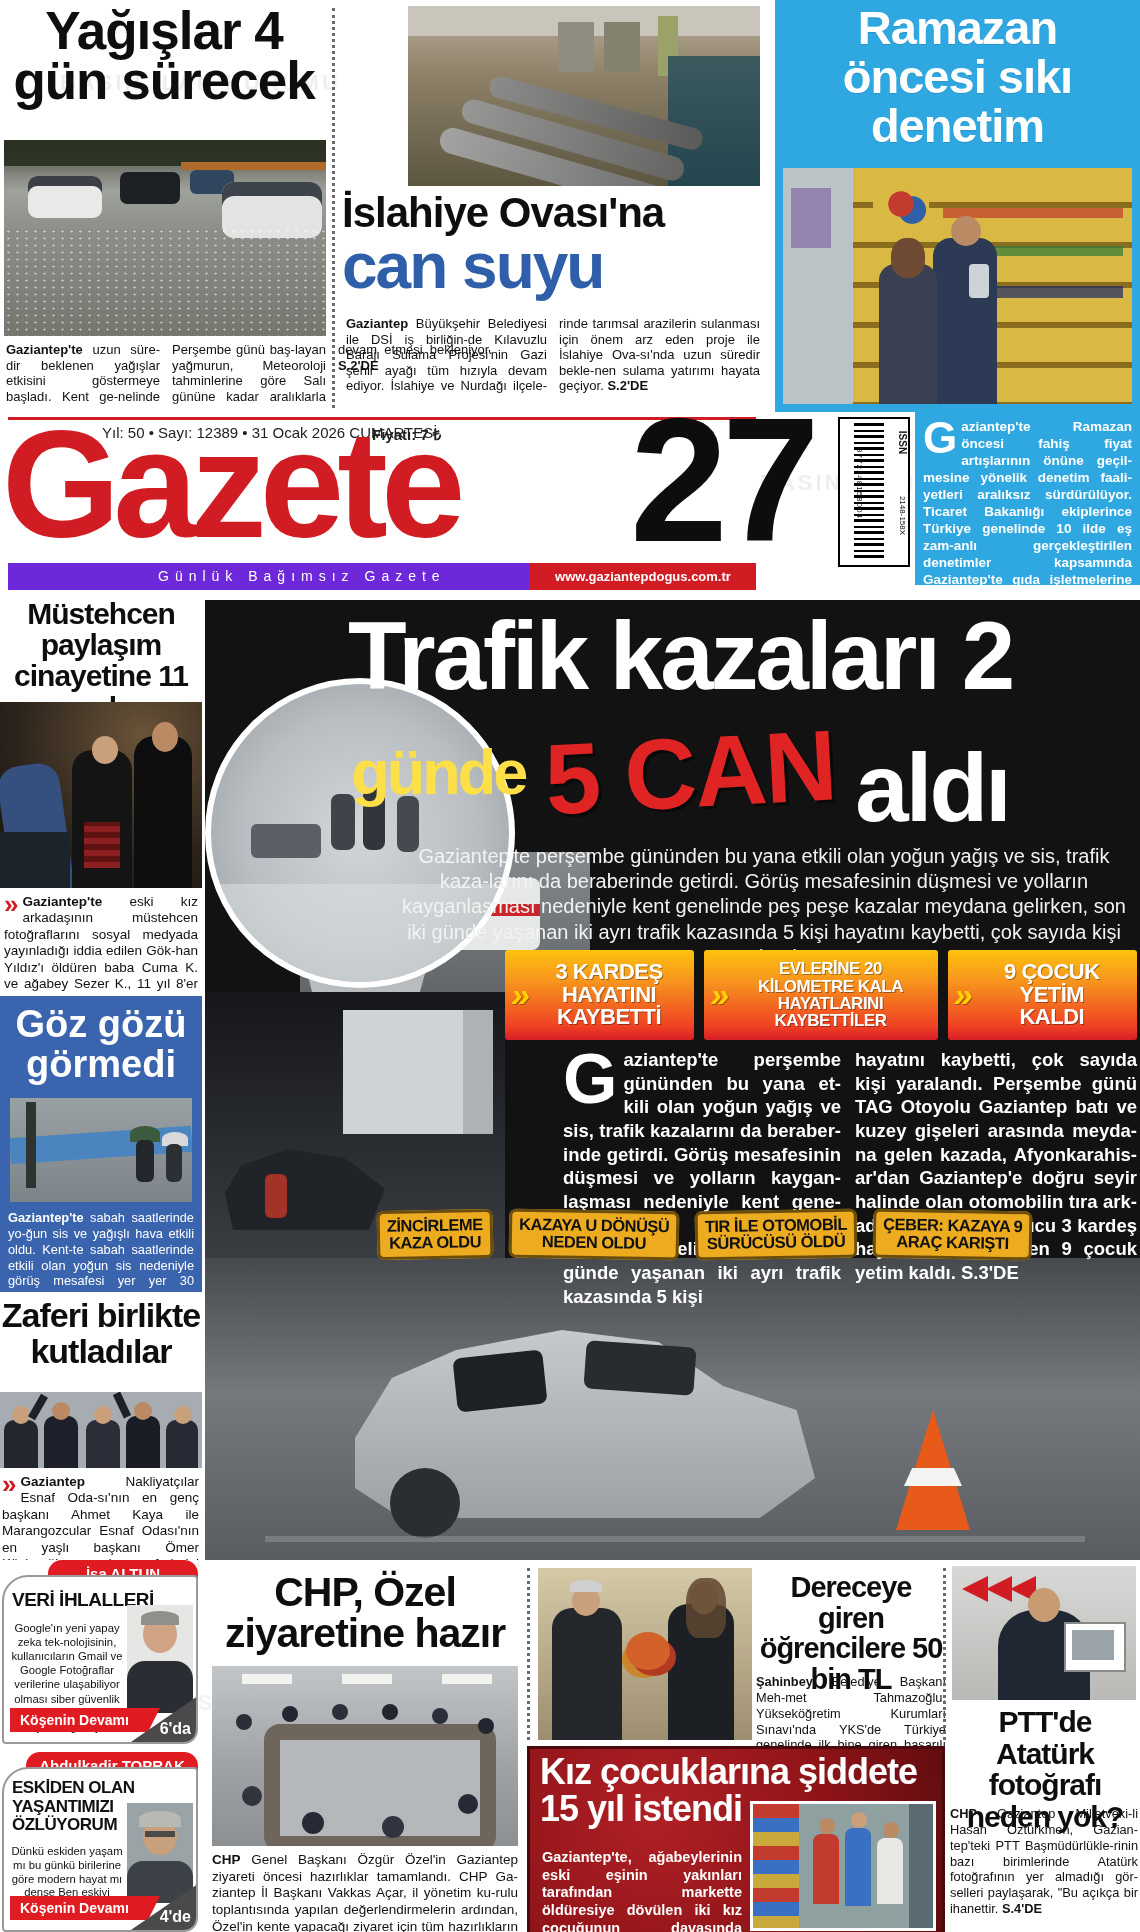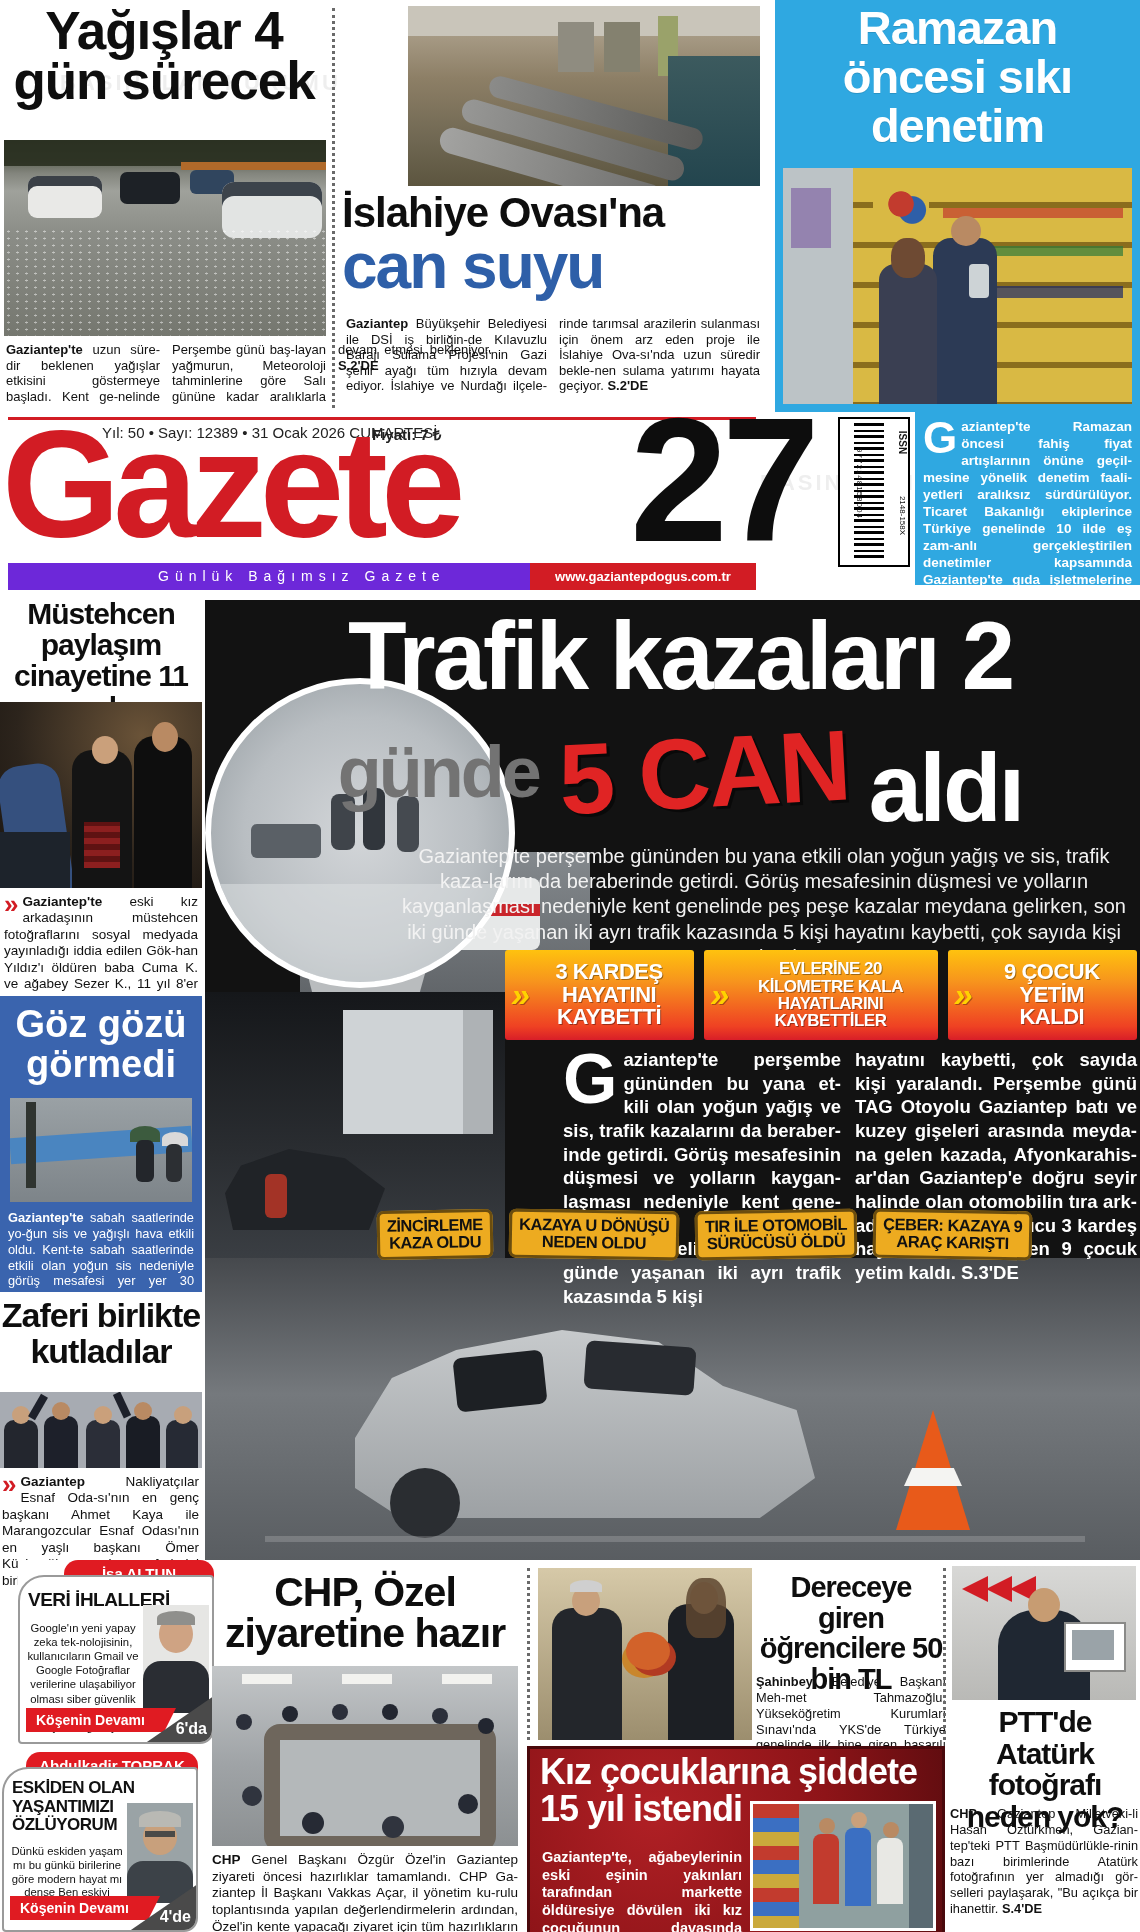--- a/index.html
+++ b/index.html
@@ -166,21 +166,21 @@
     <div style="left:94px;top:14px;width:18px;height:18px;background:#caa07b;border-radius:50%;"></div>
     <div style="left:134px;top:10px;width:18px;height:18px;background:#b98a63;border-radius:50%;"></div>
     <div style="left:174px;top:14px;width:18px;height:18px;background:#c8a07c;border-radius:50%;"></div>
     <div style="left:34px;top:2px;width:8px;height:26px;background:#1d202a;transform:rotate(30deg);"></div>
     <div style="left:118px;top:0;width:8px;height:26px;background:#1d202a;transform:rotate(-25deg);"></div>
   </div>
   <div class="abs serif just" style="left:2px;top:1474px;width:197px;font-size:13.5px;line-height:1.22;">
     <span style="float:left;color:#d21c24;font-weight:bold;font-size:26px;line-height:.8;padding-right:4px;">»</span><span class="lead">Gaziantep</span><span> Nakliyatçılar Esnaf Oda-sı'nın en genç başkanı Ahmet Kaya ile Marangozcular Esnaf Odası'nın en yaşlı başkanı Ömer Küsbeoğlu, seçim zaferlerini birlikte kutladı. </span><span class="ref">S.4'DE</span>
   </div>
 
-  <div class="colbox" style="left:2px;top:1560px;height:184px;margin-left:16px;">
+  <div class="colbox" style="left:2px;top:1560px;height:184px;">
     <div class="colhead">İsa ALTUN</div>
     <div class="colframe">
       <div style="position:absolute;left:8px;top:12px;font-size:19px;font-weight:bold;letter-spacing:-0.5px;">VERİ İHLALLERİ</div>
       <div class="serif ctr" style="position:absolute;left:4px;top:44px;width:118px;font-size:11.3px;line-height:1.25;">Google'ın yeni yapay zeka tek-nolojisinin, kullanıcıların Gmail ve Google Fotoğraflar verilerine ulaşabiliyor olması siber güvenlik dünyasında endişeler meydana getiriyor.</div>
       <div class="fig" style="right:3px;top:28px;width:66px;height:108px;background:#e6e6e4;">
         <div style="left:16px;top:10px;width:34px;height:38px;background:#cfa383;border-radius:50%;"></div>
         <div style="left:14px;top:6px;width:38px;height:14px;background:#8f8f8c;border-radius:50% 50% 0 0;"></div>
         <div style="left:0;bottom:0;width:66px;height:52px;background:#2a2d33;border-radius:18px 18px 0 0;"></div>
       </div>
       <div class="ribbon">Köşenin Devamı</div>
@@ -233,21 +233,21 @@
     <div class="fig" style="left:0;top:78px;width:298px;height:298px;border-radius:50%;border:6px solid #fff;background:radial-gradient(circle,#d3d6d9 0%,#b9bec2 55%,#8f979c);">
       <div style="left:120px;top:110px;width:24px;height:56px;background:#3f444a;border-radius:8px;"></div>
       <div style="left:152px;top:104px;width:22px;height:62px;background:#31363c;border-radius:8px;"></div>
       <div style="left:186px;top:112px;width:22px;height:56px;background:#454a50;border-radius:8px;"></div>
       <div style="left:40px;top:140px;width:70px;height:34px;background:#5a6066;border-radius:6px;"></div>
       <div style="left:0;top:200px;width:100%;height:98px;background:rgba(220,224,226,.55);"></div>
     </div>
 
     <div class="ctr" style="position:absolute;left:30px;top:8px;width:890px;font-size:96px;font-weight:bold;color:#fff;letter-spacing:-3px;line-height:1;">Trafik kazaları 2</div>
     <div style="position:absolute;left:30px;top:108px;width:890px;display:flex;justify-content:center;align-items:center;gap:20px;">
-      <span style="font-size:72px;font-weight:bold;color:#737373;letter-spacing:-3px;line-height:1;">günde</span>
+      <span style="font-size:63px;font-weight:bold;color:#fde047;letter-spacing:-3px;line-height:1;">günde</span>
       <span style="font-size:100px;font-weight:bold;color:#e02424;letter-spacing:-2px;line-height:1;transform:rotate(-3deg);text-shadow:3px 3px 0 rgba(0,0,0,.45);">5 CAN</span>
       <span style="font-size:96px;font-weight:bold;color:#fff;letter-spacing:-3px;line-height:1;margin-top:32px;">aldı</span>
     </div>
 
     <div class="serif ctr" style="position:absolute;left:190px;top:244px;width:738px;font-size:20px;color:#f2f2f2;line-height:1.26;">Gaziantep'te perşembe gününden bu yana etkili olan yoğun yağış ve sis, trafik kaza-larını da beraberinde getirdi. Görüş mesafesinin düşmesi ve yolların kayganlaşması nedeniyle kent genelinde peş peşe kazalar meydana gelirken, son iki günde yaşanan iki ayrı trafik kazasında 5 kişi hayatını kaybetti, çok sayıda kişi yaralandı.</div>
 
     <div style="position:absolute;left:300px;top:350px;width:632px;height:90px;display:flex;gap:10px;">
       <div class="banner">
         <span class="chev">»</span>
         <span class="txt pl" style="font-size:22px;">3 KARDEŞ

